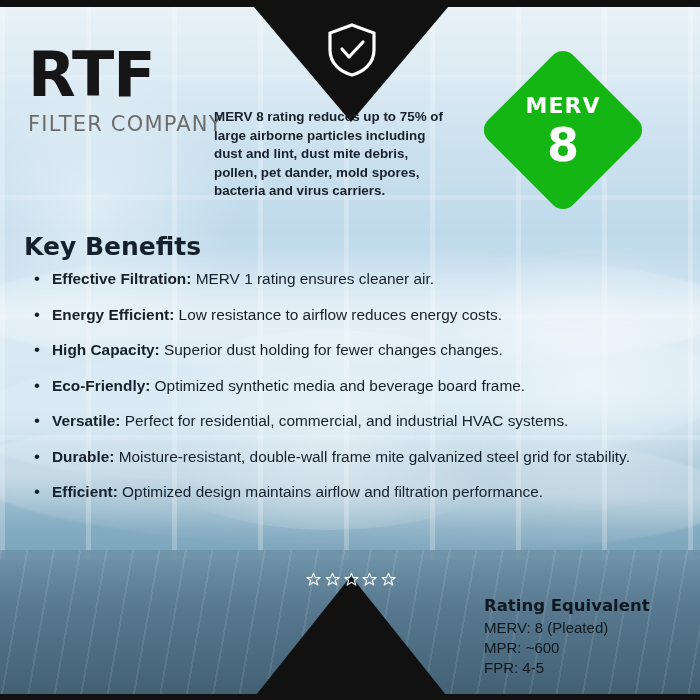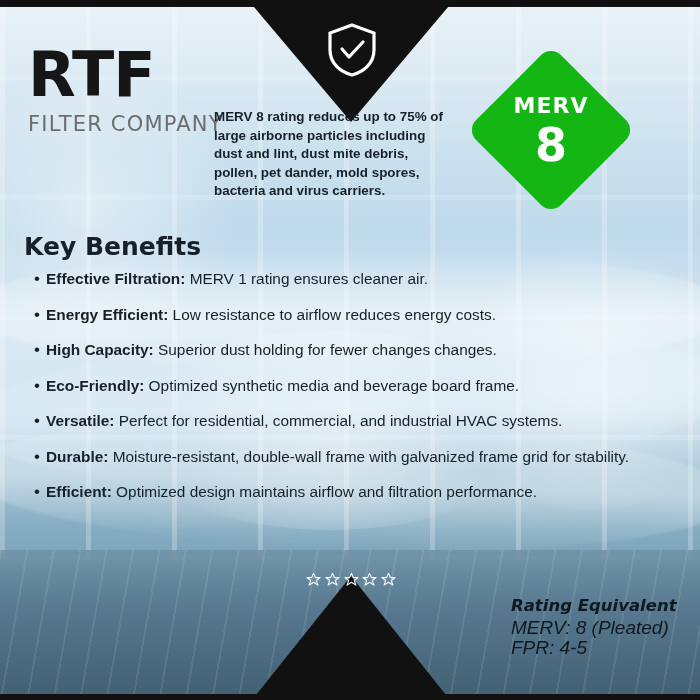--- a/index.html
+++ b/index.html
@@ -109,21 +109,21 @@
   .blurb{
     position:absolute;left:214px;top:108px;width:240px;
     text-align:left;
     font-size:13.4px;
     line-height:18.5px;
     color:#18202a;
     font-weight:600;
   }
   
   .badge{
-    position:absolute;left:465px;top:44px;width:172px;height:172px;
+    position:absolute;left:477px;top:44px;width:172px;height:172px;
   }
   .badge .diamond{
     position:absolute;left:26px;top:26px;width:120px;height:120px;
     background:#14b614;
     transform:rotate(45deg);
     border-radius:14px;
   }
   .badge .txt{
     position:absolute;left:0;top:0;width:172px;height:172px;
     display:flex;flex-direction:column;align-items:center;justify-content:center;
@@ -151,42 +151,41 @@
     line-height:21px;
     color:#16202a;
   }
   .benefit .dot{
     flex:0 0 12px;
     font-size:17px;
     line-height:21px;
     color:#16202a;
   }
   .benefit .b-text{flex:1;}
-  .benefit b{font-weight:bold;}
+  .benefit b{font-weight:bold;margin-left:6px;}
   
   .stars{
     position:absolute;left:306px;top:572px;
     width:90px;height:20px;
     display:flex;justify-content:space-between;
   }
   .stars svg{display:block;}
   
   .rating{
-    position:absolute;left:511px;top:596px;
+    position:absolute;left:484px;top:596px;
     color:#101820;
-    font-style:italic;
   }
   .rating .rtitle{
     font-family:"DejaVu Sans", sans-serif;
     font-weight:bold;
     font-size:16.5px;
     margin-bottom:3px;
   }
   .rating .rline{
-    font-size:19px;
+    font-size:15px;
     line-height:20px;
   }
 </style>
 </head>
 <body>
 
 <div id="card">
 
   <div class="bg"></div>
   <div class="window-grid"></div>
@@ -248,21 +247,21 @@
     <div class="benefit">
       <span class="dot">•</span>
       <span class="b-text"><b>Eco-Friendly:</b><span> Optimized synthetic media and beverage board frame.</span></span>
     </div>
     <div class="benefit">
       <span class="dot">•</span>
       <span class="b-text"><b>Versatile:</b><span> Perfect for residential, commercial, and industrial HVAC systems.</span></span>
     </div>
     <div class="benefit">
       <span class="dot">•</span>
-      <span class="b-text"><b>Durable:</b><span> Moisture-resistant, double-wall frame with galvanized frame grid for stability.</span></span>
+      <span class="b-text"><b>Durable:</b><span> Moisture-resistant, double-wall frame mite galvanized steel grid for stability.</span></span>
     </div>
     <div class="benefit">
       <span class="dot">•</span>
       <span class="b-text"><b>Efficient:</b><span> Optimized design maintains airflow and filtration performance.</span></span>
     </div>
   </div>
 
   <div class="stars">
     <span>
         <svg width="15" height="15" viewBox="0 0 24 24">
@@ -287,16 +286,17 @@
     <span>
         <svg width="15" height="15" viewBox="0 0 24 24">
           <path d="M12 2 L15 9 L22.5 9 L16.5 13.5 L19 21 L12 16.5 L5 21 L7.5 13.5 L1.5 9 L9 9 Z" fill="none" stroke="#ffffff" stroke-width="1.8" stroke-linejoin="round"></path>
         </svg>
       </span>
   </div>
 
   <div class="rating">
     <div class="rtitle">Rating Equivalent</div>
     <div class="rline">MERV: 8 (Pleated)</div>
+    <div class="rline">MPR: ~600</div>
     <div class="rline">FPR: 4-5</div>
   </div>
 
 </div>
 
 </body></html>

